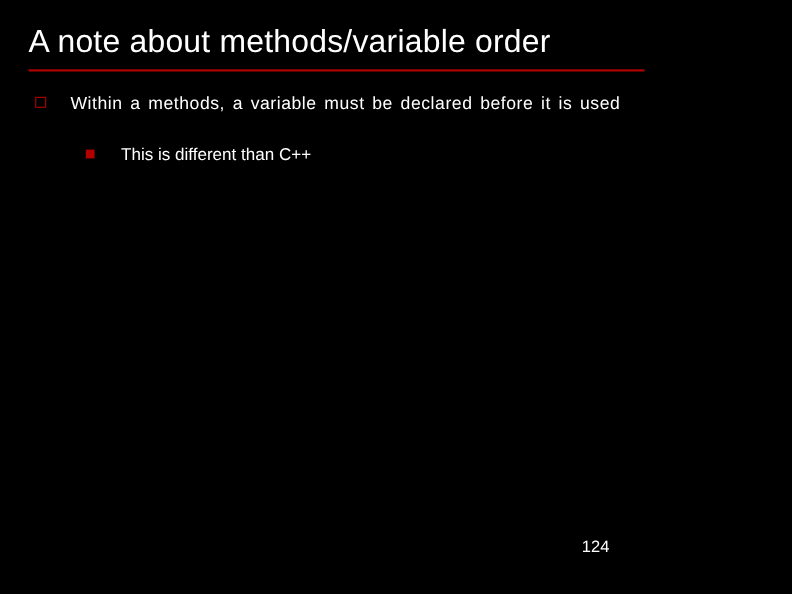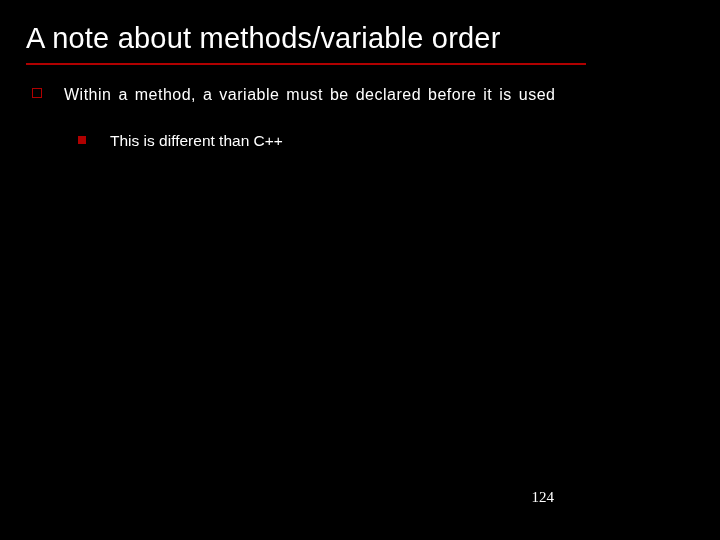--- a/index.html
+++ b/index.html
@@ -76,35 +76,34 @@
   .sub-bullet-text {
     font-size: 15.5px;
     line-height: 1.45;
   }
   .page-number {
     position: absolute;
     right: 58px;
     bottom: 34px;
     font-size: 15px;
     color: #fff;
-    font-family: Liberation Serif, serif;
   }
 </style>
 </head>
 <body>
 
 <div class="slide">
   <div class="title">A note about methods/variable order</div>
   <div class="rule"></div>
 
   <div class="content">
 
     <div class="bullet-row">
       <div class="bullet-box"></div>
-      <div class="bullet-text justify">Within a method, a variable must be declared before it is used</div>
+      <div class="bullet-text justify">Within a methods, a variable must be declared before it is used</div>
     </div>
 
     <div class="bullet-row" style="display:block;">
       <div class="sub-bullet-row" style="margin-left:48px;text-align:right;">
         <div class="sub-bullet-box"></div>
         <div class="sub-bullet-text">This is different than C++</div>
       </div>
     </div>
 
   </div>

